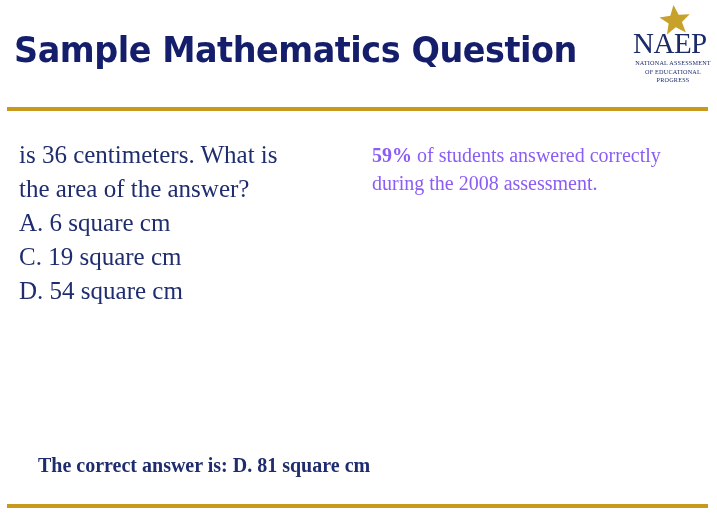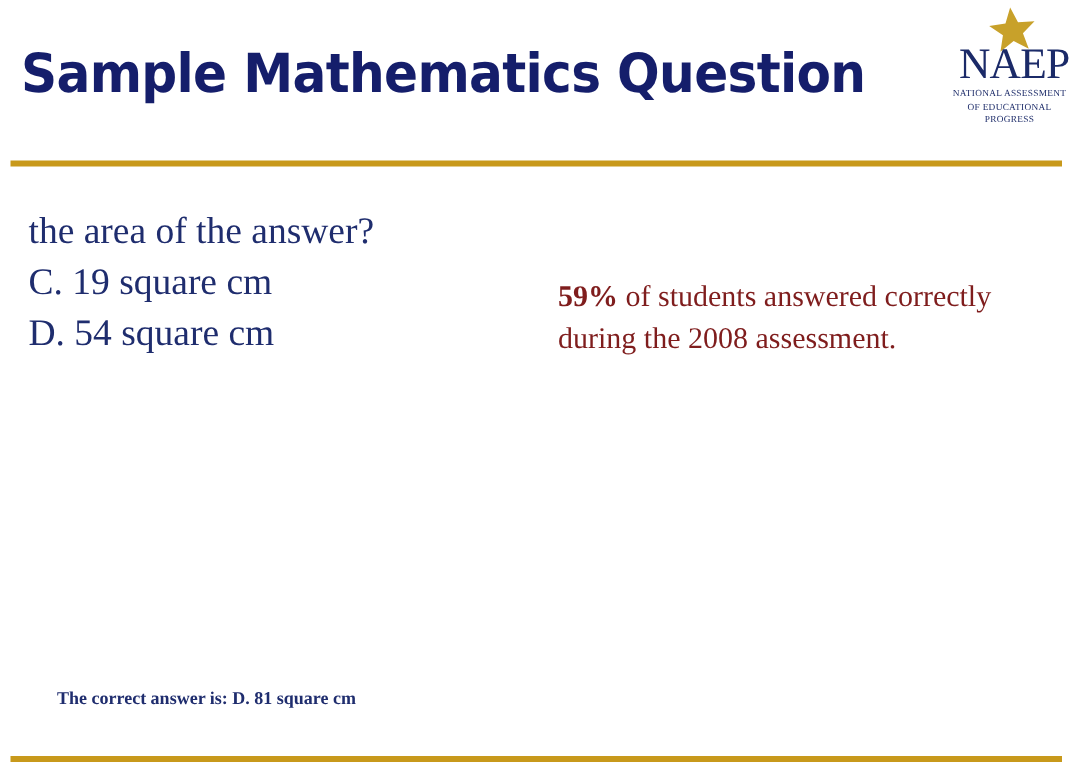--- a/index.html
+++ b/index.html
@@ -50,21 +50,21 @@
     left: 25px;
     top: 2px;
     width: 34px;
     height: 32px;
   }
   .logo-word {
     position: absolute;
     left: 0;
     top: 26px;
     width: 80px;
-    text-align: right;
+    text-align: left;
     font-family: "Liberation Serif", "DejaVu Serif", serif;
     font-size: 29px;
     line-height: 30px;
     color: #1B2A68;
     letter-spacing: -0.5px;
   }
   .logo-sub {
     position: absolute;
     left: 0;
     top: 57px;
@@ -110,31 +110,30 @@
     white-space: nowrap;
   }
 
   .col-stat {
     position: absolute;
     left: 372px;
     top: 141px;
     width: 290px;
     font-size: 20px;
     line-height: 28px;
-    color: #7f1d1d;
-    margin-top: 43px;
+    color: #8b5cf6;
   }
   .col-stat .pct { font-weight: bold; }
 
   
   .answer-line {
     position: absolute;
     left: 38px;
     top: 455px;
-    font-size: 12px;
+    font-size: 20px;
     line-height: 20px;
     font-weight: bold;
     color: #1F2D6E;
     white-space: nowrap;
   }
 </style>
 </head>
 <body>
 
 <div class="slide">
@@ -151,23 +150,25 @@
       <div>OF EDUCATIONAL</div>
       <div>PROGRESS</div>
     </div>
   </div>
 
   <div class="rule rule-top"></div>
   <div class="rule rule-bottom"></div>
 
   <div class="col-question">
     <div>
+      <div>is 36 centimeters. What is</div>
       <div>the area of the answer?</div>
     </div>
     <ul class="choices">
+      <li>A. 6 square cm</li>
       <li>C. 19 square cm</li>
       <li>D. 54 square cm</li>
     </ul>
   </div>
 
   <div class="col-stat">
     <span class="pct">59%</span><span> of students answered correctly during the 2008 assessment.</span>
   </div>
 
   <div class="answer-line">The correct answer is: D. 81 square cm</div>

